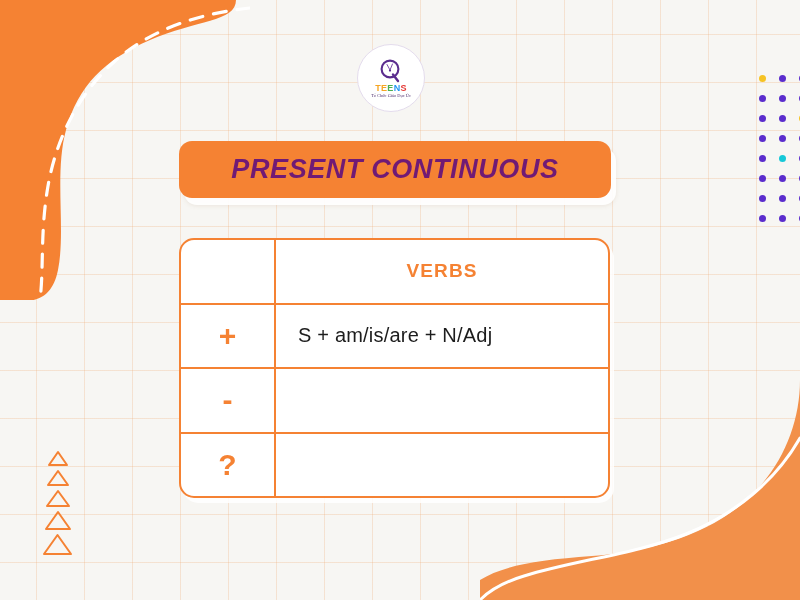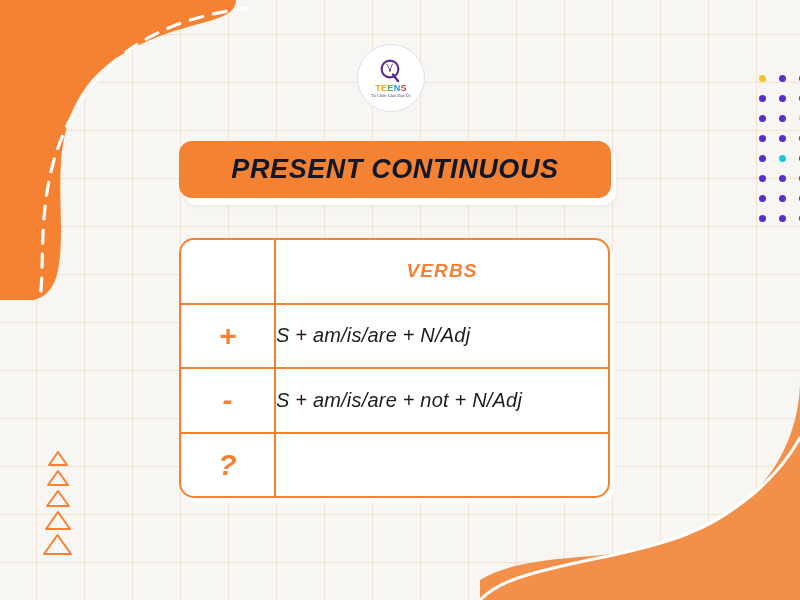--- a/index.html
+++ b/index.html
@@ -89,56 +89,57 @@
     position:absolute;
     left:179px; top:141px;
     width:432px; height:57px;
     background:#f58233;
     border-radius:13px;
     display:flex; align-items:center; justify-content:center;
     box-shadow:5px 7px 0 rgba(255,255,255,0.92),
                5px 8px 4px rgba(180,150,120,0.16);
   }
   .banner-text {
-    color:#0f172a;
+    color:#701a75;
     font-size:27px;
     font-weight:bold;
     font-style:italic;
     letter-spacing:0.6px;
     white-space:nowrap;
   }
 
   
   .table {
     position:absolute;
     left:179px; top:238px;
     width:431px; height:260px;
     background:#ffffff;
     border:2.5px solid #f58233;
     border-radius:15px;
     box-shadow:4px 5px 0 rgba(255,255,255,0.85);
     overflow:hidden;
-    display:flex; flex-direction:column;font-style:italic;
+    display:flex; flex-direction:column;
   }
   .trow {
     display:flex;
     flex:1;
     border-bottom:2.5px solid #f58233;
   }
   .trow:last-child { border-bottom:none; }
 
   .tcell-sym {
     width:95px;
     flex:0 0 95px;
     border-right:2.5px solid #f58233;
     display:flex; align-items:center; justify-content:center;
   }
   .tcell-body {
     flex:1;
     display:flex; align-items:center;
+    padding-left:22px;
   }
 
   .sym {
     color:#f58233;
     font-weight:bold;
     line-height:1;
   }
   .sym-plus  { font-size:30px; }
   .sym-minus { font-size:30px; }
   .sym-q     { font-size:30px; }
@@ -265,23 +266,20 @@
       </div>
       <div class="tcell-body">
         <span class="formula">S + am/is/are + N/Adj</span>
       </div>
     </div>
 
     <div class="trow">
       <div class="tcell-sym">
         <span class="sym sym-minus">-</span>
       </div>
-      <div class="tcell-body">
-        <span class="formula">S + am/is/are + not + N/Adj</span>
-      </div>
     </div>
 
     <div class="trow">
       <div class="tcell-sym">
         <span class="sym sym-q">?</span>
       </div>
     </div>
 
   </div>
 

